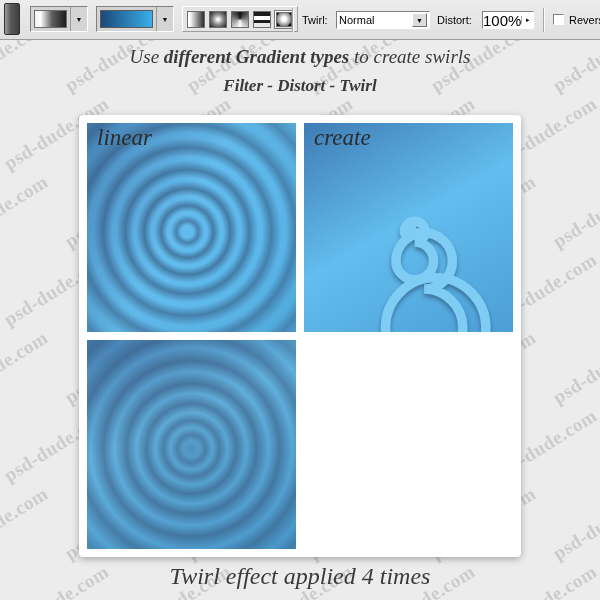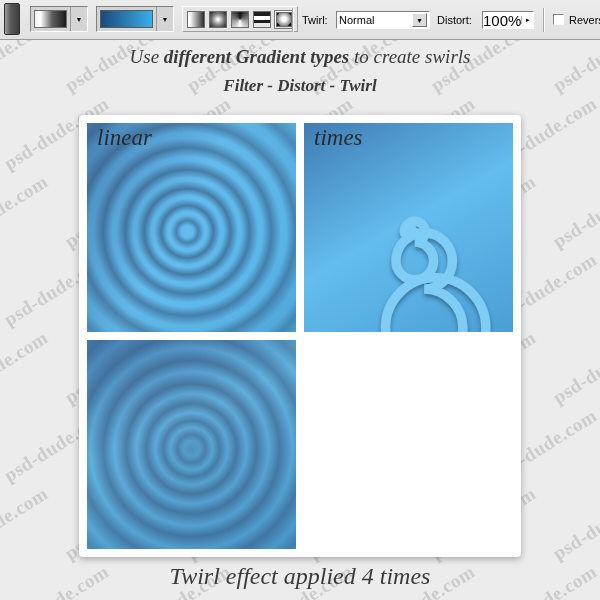--- a/index.html
+++ b/index.html
@@ -307,21 +307,21 @@
                    a10,10 0 1,1 10,10
                    a18,18 0 1,1 -18,18
                    a27,27 0 1,1 27,27
                    a37,37 0 1,1 -37,37
                    a48,48 0 1,1 48,48
                    a60,60 0 1,1 -60,60
                    a73,73 0 1,1 73,73"></path>
         </g>
       </svg>
     </div>
-    <span class="panel-label">times</span>
+    <span class="panel-label">create</span>
   </div>
 
   <div class="panel">
     <div class="art rings-reflected"></div>
     <div class="vignette"></div>
   </div>
 
 </div>
 
 <div class="heading" id="caption">Twirl effect applied 4 times</div>

